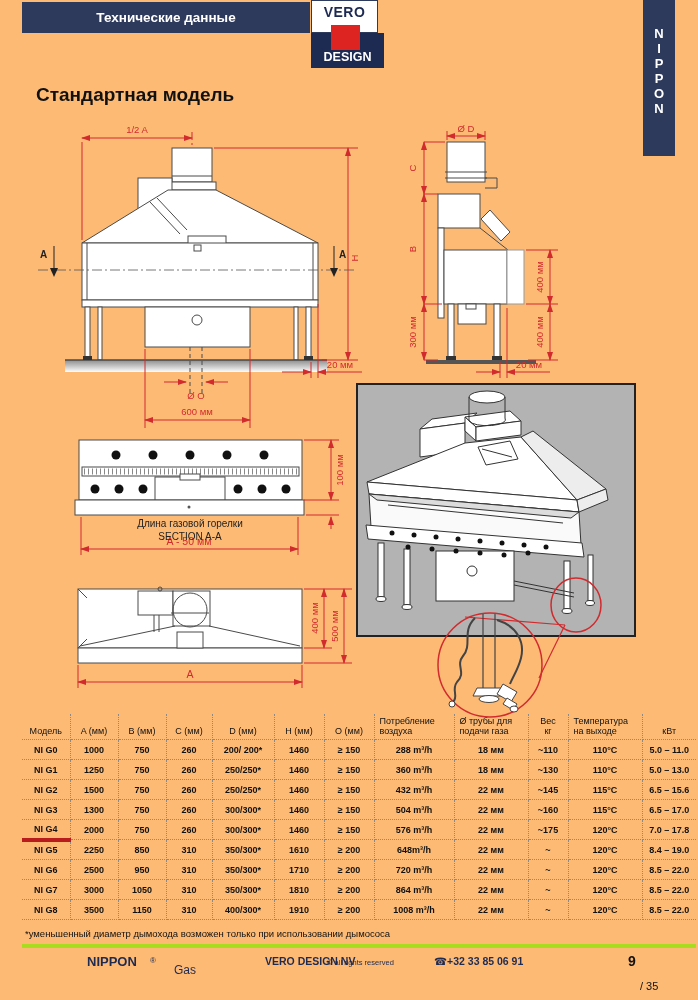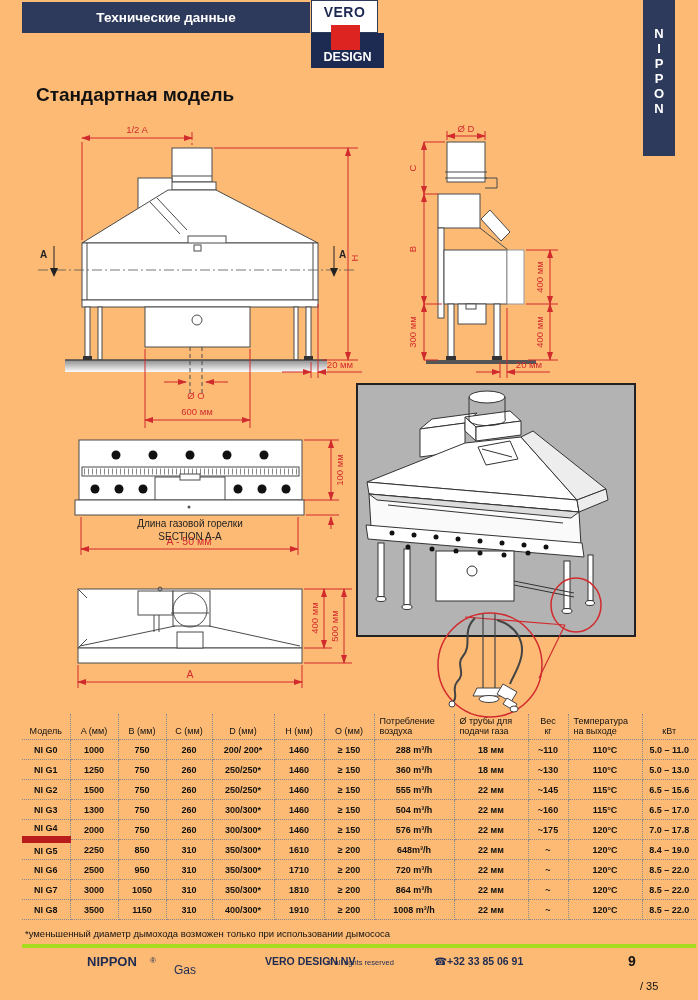--- a/index.html
+++ b/index.html
@@ -35,21 +35,21 @@
 
   
   table.spec { border-collapse:collapse; table-layout:fixed; width:674px; font-size:9px; }
   table.spec th { font-weight:normal; font-size:9px; white-space:pre-line; vertical-align:bottom;
                   padding:2px 2px 3px 2px; text-align:center; color:#111;
                   border-right:1px dotted #8a8a8a; border-bottom:1px dotted #8a8a8a; }
   table.spec th:nth-child(8), table.spec th:nth-child(9), table.spec th:nth-child(11) { text-align:left; padding-left:5px; }
   table.spec th:last-child, table.spec td:last-child { border-right:none; }
   table.spec td { font-weight:bold; color:#111; text-align:center; height:20px;
                   border-right:1px dotted #8a8a8a; border-bottom:1px dotted #8a8a8a; }
-  table.spec tbody tr:nth-child(5) td:first-child { border-bottom:7px solid #b91c1c;margin-top:16px; }
+  table.spec tbody tr:nth-child(5) td:first-child { border-bottom:4px solid #b91c1c;margin-top:16px; }
   .footnote { font-size:9.5px; color:#111; }
   .green-rule { background:#a8dc1e; }
 
   .foot-navy { color:#1d2a52; font-weight:bold;padding-left:32px; }
   .foot-small { color:#1d2a52; font-size:7.5px; }
   .pagenum-big { font-size:14px; font-weight:bold; color:#111; }
   .pagenum-small { font-size:11px; color:#111; }
 </style>
 </head>
 <body>
@@ -420,21 +420,21 @@
             <td>5.0 – 13.0</td>
           </tr>
           <tr>
             <td>NI G2</td>
             <td>1500</td>
             <td>750</td>
             <td>260</td>
             <td>250/250*</td>
             <td>1460</td>
             <td>≥ 150</td>
-            <td>555 m³/h</td>
+            <td>432 m³/h</td>
             <td>22 мм</td>
             <td>~145</td>
             <td>115°C</td>
             <td>6.5 – 15.6</td>
           </tr>
           <tr>
             <td>NI G3</td>
             <td>1300</td>
             <td>750</td>
             <td>260</td>

